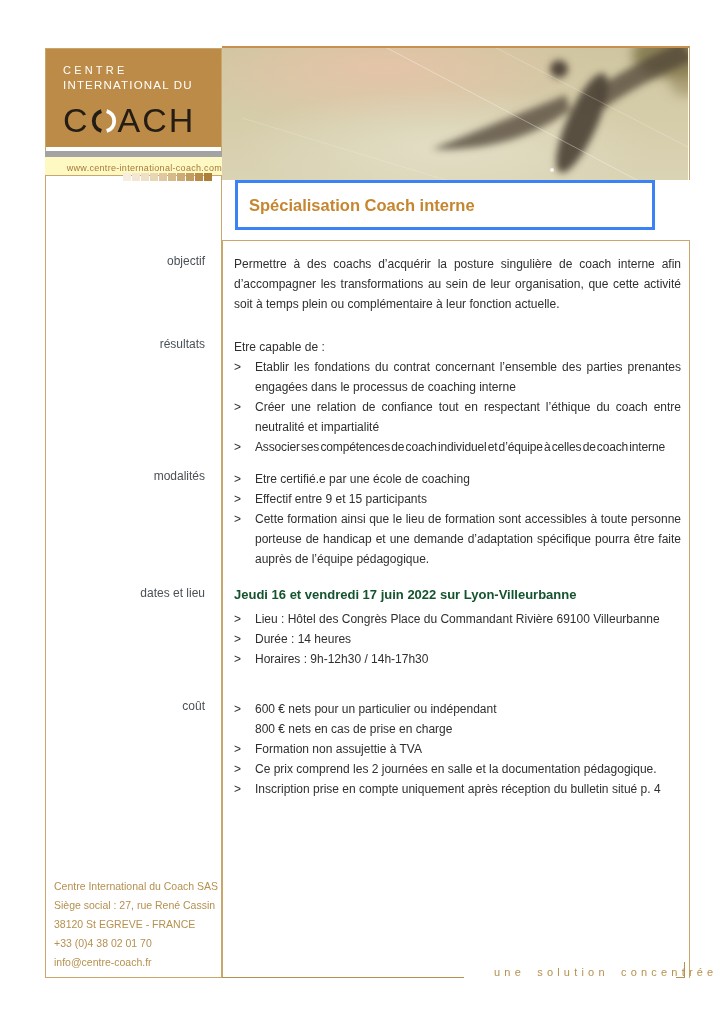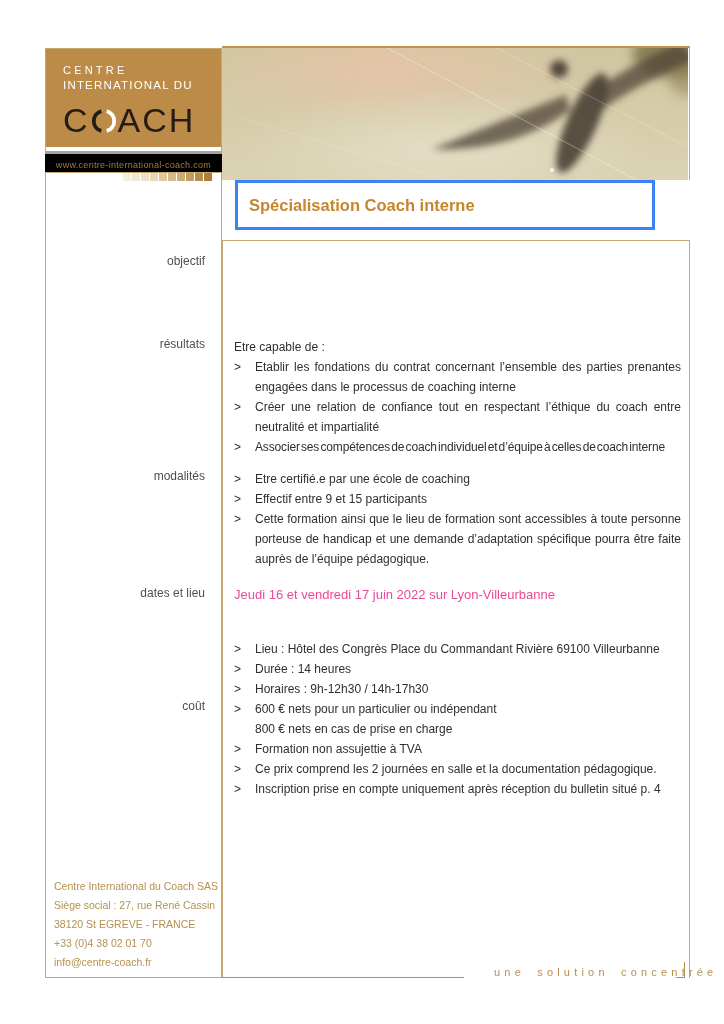--- a/index.html
+++ b/index.html
@@ -10,22 +10,22 @@
   .left-box{position:absolute;left:45px;top:48px;width:177px;height:930px;
             border:1px solid #c9a66b;background:#fff;box-sizing:border-box;}
   .logo{position:absolute;left:0;top:0;right:0;height:98px;background:#bd8b48;
         padding:15px 3px 0 17px;box-sizing:border-box;}
   .logo-line1{color:#fff;font-size:11px;letter-spacing:3.2px;margin-bottom:3px;}
   .logo-line2{color:#fff;font-size:11.5px;letter-spacing:1.2px;margin-bottom:12px;}
   .logo-coach{display:flex;align-items:center;color:#241d16;font-size:34px;
               letter-spacing:2px;line-height:34px;}
   .logo-coach svg{display:block;margin:2px 1px 0 1px;}
   .site-strip{position:absolute;left:-1px;right:-1px;top:102px;height:18px;
-              border-top:3px solid #a3a3a3;border-bottom:1px solid #c9a66b;
-              background:#000000;text-align:center;line-height:18px;}
+              border-top:6px solid #a3a3a3;border-bottom:1px solid #c9a66b;
+              background:#fef9c3;text-align:right;line-height:18px;}
   .site-strip span{font-size:9px;color:#a5793c;letter-spacing:0.3px;}
   .squares{position:absolute;top:124px;right:9px;display:flex;gap:1px;}
   .squares i{display:block;width:8px;height:8px;}
   .squares i:nth-child(1){background:#f6eedf}.squares i:nth-child(2){background:#f3e7d3}
   .squares i:nth-child(3){background:#eee0c6}.squares i:nth-child(4){background:#e7d5b3}
   .squares i:nth-child(5){background:#dfc89f}.squares i:nth-child(6){background:#d5ba8a}
   .squares i:nth-child(7){background:#ccab75}.squares i:nth-child(8){background:#c29c61}
   .squares i:nth-child(9){background:#b88d4c}.squares i:nth-child(10){background:#ad7e37}
   .label{position:absolute;right:16px;font-size:12px;color:#4a5055;white-space:nowrap;}
   .label-objectif{top:205px}.label-resultats{top:288px}.label-modalites{top:420px}
@@ -40,21 +40,21 @@
   
   .title-box{position:absolute;left:235px;top:180px;width:420px;height:50px;
              border:3px solid #3b82f6;box-sizing:border-box;background:#fff;}
   .doc-title{position:absolute;left:11px;top:13px;font-size:16.5px;font-weight:700;color:#c6862f;}
   .content-box{position:absolute;left:222px;top:240px;width:468px;height:738px;
                border:1px solid #c9a66b;border-bottom:none;box-sizing:border-box;background:#fff;}
   .sec{position:absolute;left:11px;width:447px;font-size:12px;line-height:20px;}
   .sec-objectif{top:13px}.sec-resultats{top:96px}.sec-modalites{top:228px}
   .sec-dates{top:344px}.sec-cout{top:458px}
   .para{text-align:justify;}
-  .sec-heading{font-size:13px;font-weight:400;color:#ec4899;margin-bottom:34px;}
+  .sec-heading{font-size:13px;font-weight:700;color:#14532d;margin-bottom:4px;}
   .row{display:flex;}
   .chev{width:21px;flex:none;}
   .btxt{flex:1;text-align:justify;}
   .btxt.oneline{text-align:left;}
   .tight{word-spacing:-2px;letter-spacing:-0.15px;white-space:nowrap;overflow:hidden;text-align:left;}
 
   
   .bottom-rule{position:absolute;left:222px;top:977px;width:242px;height:1px;background:#b5904f;}
   .tagline{position:absolute;left:470px;top:966px;color:#b5904f;font-size:11px;
            letter-spacing:4.2px;word-spacing:5px;white-space:nowrap;padding-left:24px;}
@@ -153,20 +153,23 @@
       <circle cx="330" cy="122" r="2" fill="#ffffff" opacity="0.8"></circle>
     </svg>
   </div>
 
   <div class="title-box">
     <div class="doc-title">Spécialisation Coach interne</div>
   </div>
 
   <div class="content-box">
 
+    <div class="sec sec-objectif">
+      <div class="para">Permettre à des coachs d’acquérir la posture singulière de coach interne afin d’accompagner les transformations au sein de leur organisation, que cette activité soit à temps plein ou complémentaire à leur fonction actuelle.</div>
+    </div>
 
     <div class="sec sec-resultats">
       <div>Etre capable de :</div>
       <div class="row">
         <span class="chev">&gt;</span>
         <span class="btxt">Etablir les fondations du contrat concernant l’ensemble des parties prenantes engagées dans le processus de coaching interne</span>
       </div>
       <div class="row">
         <span class="chev">&gt;</span>
         <span class="btxt">Créer une relation de confiance tout en respectant l’éthique du coach entre neutralité et impartialité</span>

